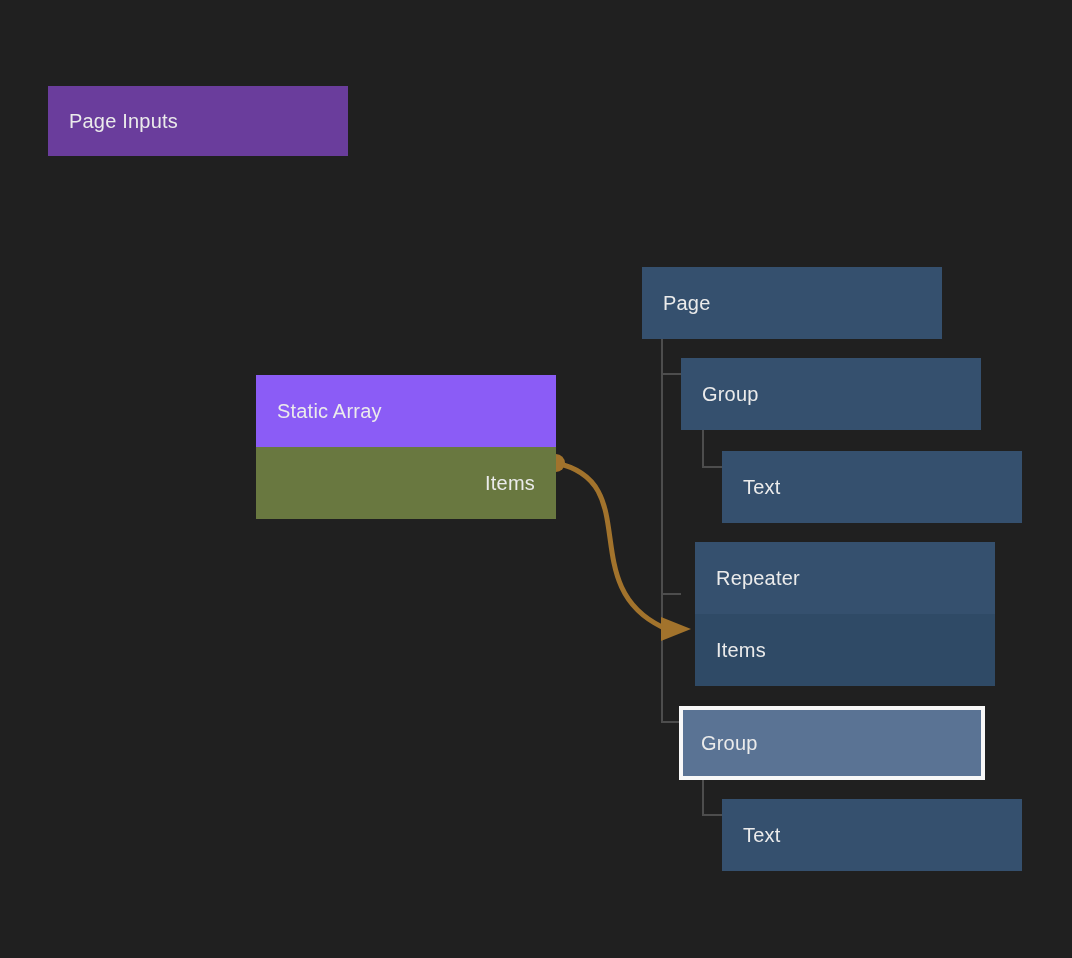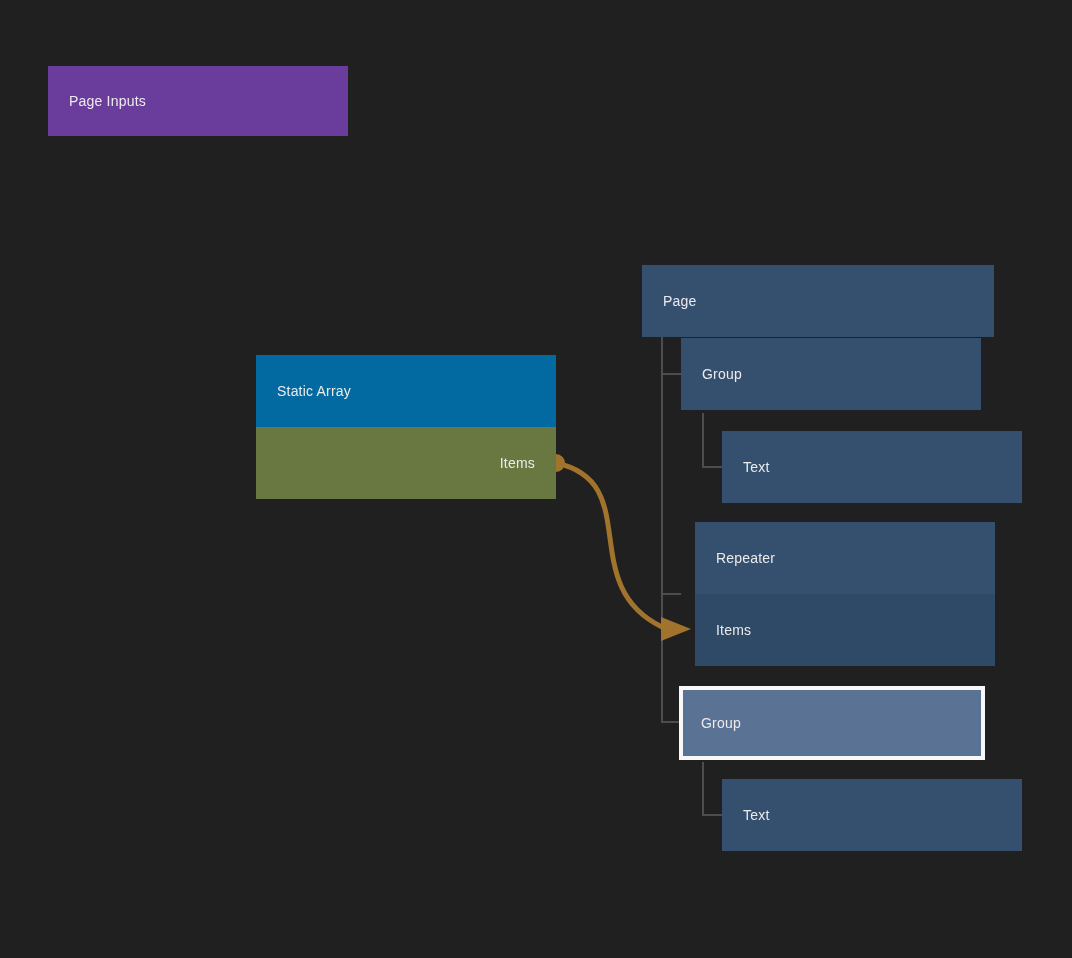--- a/index.html
+++ b/index.html
@@ -13,40 +13,41 @@
   #canvas{
     position:absolute;left:0;top:0;width:1072px;height:958px;
   }
   #edges{
     position:absolute;left:0;top:0;width:1072px;height:958px;
     pointer-events:none;
   }
   .node{
     position:absolute;
     box-sizing:content-box;
-    font-size:14px;
+    font-size:20px;
     color:#ebebeb;
     cursor:default;
     letter-spacing:0.2px;
+    margin-top:20px;
   }
   .hdr{
     height:72px;line-height:72px;
     padding-left:21px;
     white-space:nowrap;
     overflow:hidden;
   }
   .row{
     height:72px;line-height:72px;
     padding:0 21px;
     white-space:nowrap;
     overflow:hidden;
   }
   .purple{background:#6a3d9c;}
   .purple .hdr{height:70px;line-height:70px;}
-  .green-hdr{background:#0369a1;}
+  .green-hdr{background:#8b5cf6;}
   .green-body{background:#697840;}
   .blue-hdr{background:#35506e;}
   .blue-body{background:#2f4a66;}
   .port-out{text-align:right;}
   .selected{
     background:#5a7394;
     border:4px solid #f8f8f8;
   }
   .selected .hdr{height:66px;line-height:66px;padding-left:18px;}
 </style>
@@ -72,21 +73,21 @@
     <div class="hdr">Page Inputs</div>
   </div>
 
   <div class="node" style="left:256px;top:355px;width:300px;height:144px">
     <div class="hdr green-hdr">Static Array</div>
     <div class="row green-body port-out">
       <span>Items</span>
     </div>
   </div>
 
-  <div class="node blue-hdr" style="left:642px;top:265px;width:352px;height:72px">
+  <div class="node blue-hdr" style="left:642px;top:247px;width:300px;height:72px">
     <div class="hdr">Page</div>
   </div>
 
   <div class="node blue-hdr" style="left:681px;top:338px;width:300px;height:72px">
     <div class="hdr">Group</div>
   </div>
 
   <div class="node blue-hdr" style="left:722px;top:431px;width:300px;height:72px">
     <div class="hdr">Text</div>
   </div>

